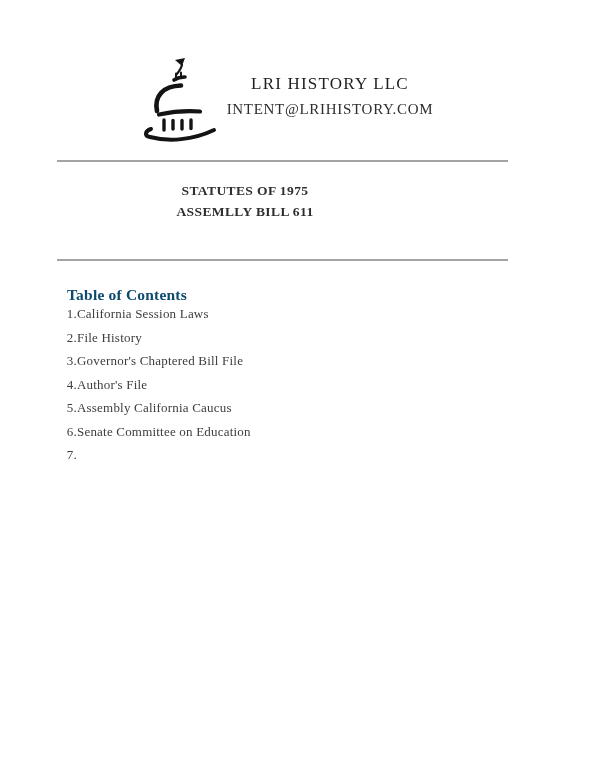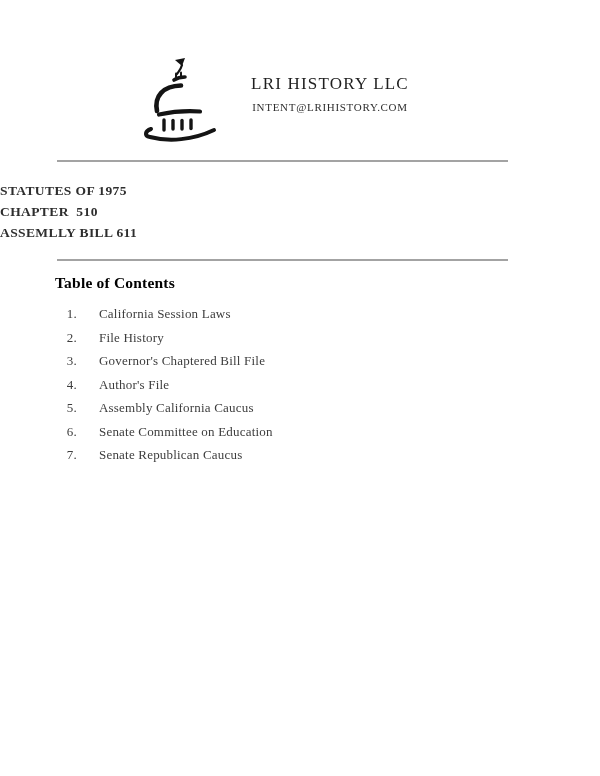--- a/index.html
+++ b/index.html
@@ -34,21 +34,21 @@
   }
   .company-name {
     font-size: 17px;
     letter-spacing: 1.2px;
     color: #1f1f1f;
     margin: 0 0 7px 0;
     font-weight: normal;
     white-space: pre;
   }
   .contact-line {
-    font-size: 11px;
+    font-size: 15px;
     letter-spacing: 0.7px;
     color: #2e2e2e;
     margin: 0 0 6.5px 0;
     white-space: pre;
   }
 
   
   .rule {
     position: absolute;
     left: 57px;
@@ -58,41 +58,41 @@
   }
   .rule-top { top: 160px; }
   .rule-bottom { top: 259px; }
 
   
   .reference-block {
     position: absolute;
     left: 0;
     top: 180px;
     width: 490px;
-    text-align: left;
+    text-align: center;
   }
   .reference-line {
     font-size: 13.5px;
     font-weight: bold;
     letter-spacing: 0.4px;
     color: #2e2e2e;
     line-height: 21px;
     white-space: pre;
   }
 
   
   .toc-title {
     position: absolute;
     left: 55px;
     top: 274px;
     font-size: 15.5px;
     font-weight: bold;
-    color: #000000;
+    color: #0c4a6e;
     letter-spacing: 0.2px;
-    margin: 0;
+    margin: 12px;
   }
   .toc-list {
     position: absolute;
     left: 0;
     top: 306px;
     width: 520px;
   }
   .toc-item {
     display: flex;
     height: 23.5px;
@@ -100,21 +100,21 @@
     font-size: 13px;
     color: #3d3d3d;
     letter-spacing: 0.2px;
   }
   .toc-number {
     width: 77px;
     text-align: right;
     flex: 0 0 77px;
   }
   .toc-label {
-    margin-left: 22px;
+    margin-left: 0;
     text-align: center;
   }
 </style>
 </head>
 <body>
 
 <div class="page">
 
   <svg class="logo" viewBox="0 0 80 88" fill="none" stroke="#141414" stroke-linecap="round">
 
@@ -139,21 +139,20 @@
 
   <div class="company-block">
     <h1 class="company-name">LRI HISTORY LLC</h1>
     <div class="contact-line">INTENT@LRIHISTORY.COM</div>
   </div>
 
   <div class="rule rule-top"></div>
 
   <div class="reference-block">
     <div class="reference-line">STATUTES OF 1975</div>
-    <div class="reference-line">CHAPTER  510</div>
     <div class="reference-line">ASSEMLLY BILL 611</div>
   </div>
 
   <div class="rule rule-bottom"></div>
 
   <h2 class="toc-title">Table of Contents</h2>
 
   <div class="toc-list">
     <div class="toc-item">
       <span class="toc-number">1.</span>
@@ -174,17 +173,16 @@
     <div class="toc-item">
       <span class="toc-number">5.</span>
       <span class="toc-label">Assembly California Caucus</span>
     </div>
     <div class="toc-item">
       <span class="toc-number">6.</span>
       <span class="toc-label">Senate Committee on Education</span>
     </div>
     <div class="toc-item">
       <span class="toc-number">7.</span>
-      <span class="toc-label">Senate Republican Caucus</span>
     </div>
   </div>
 
 </div>
 
 </body></html>

